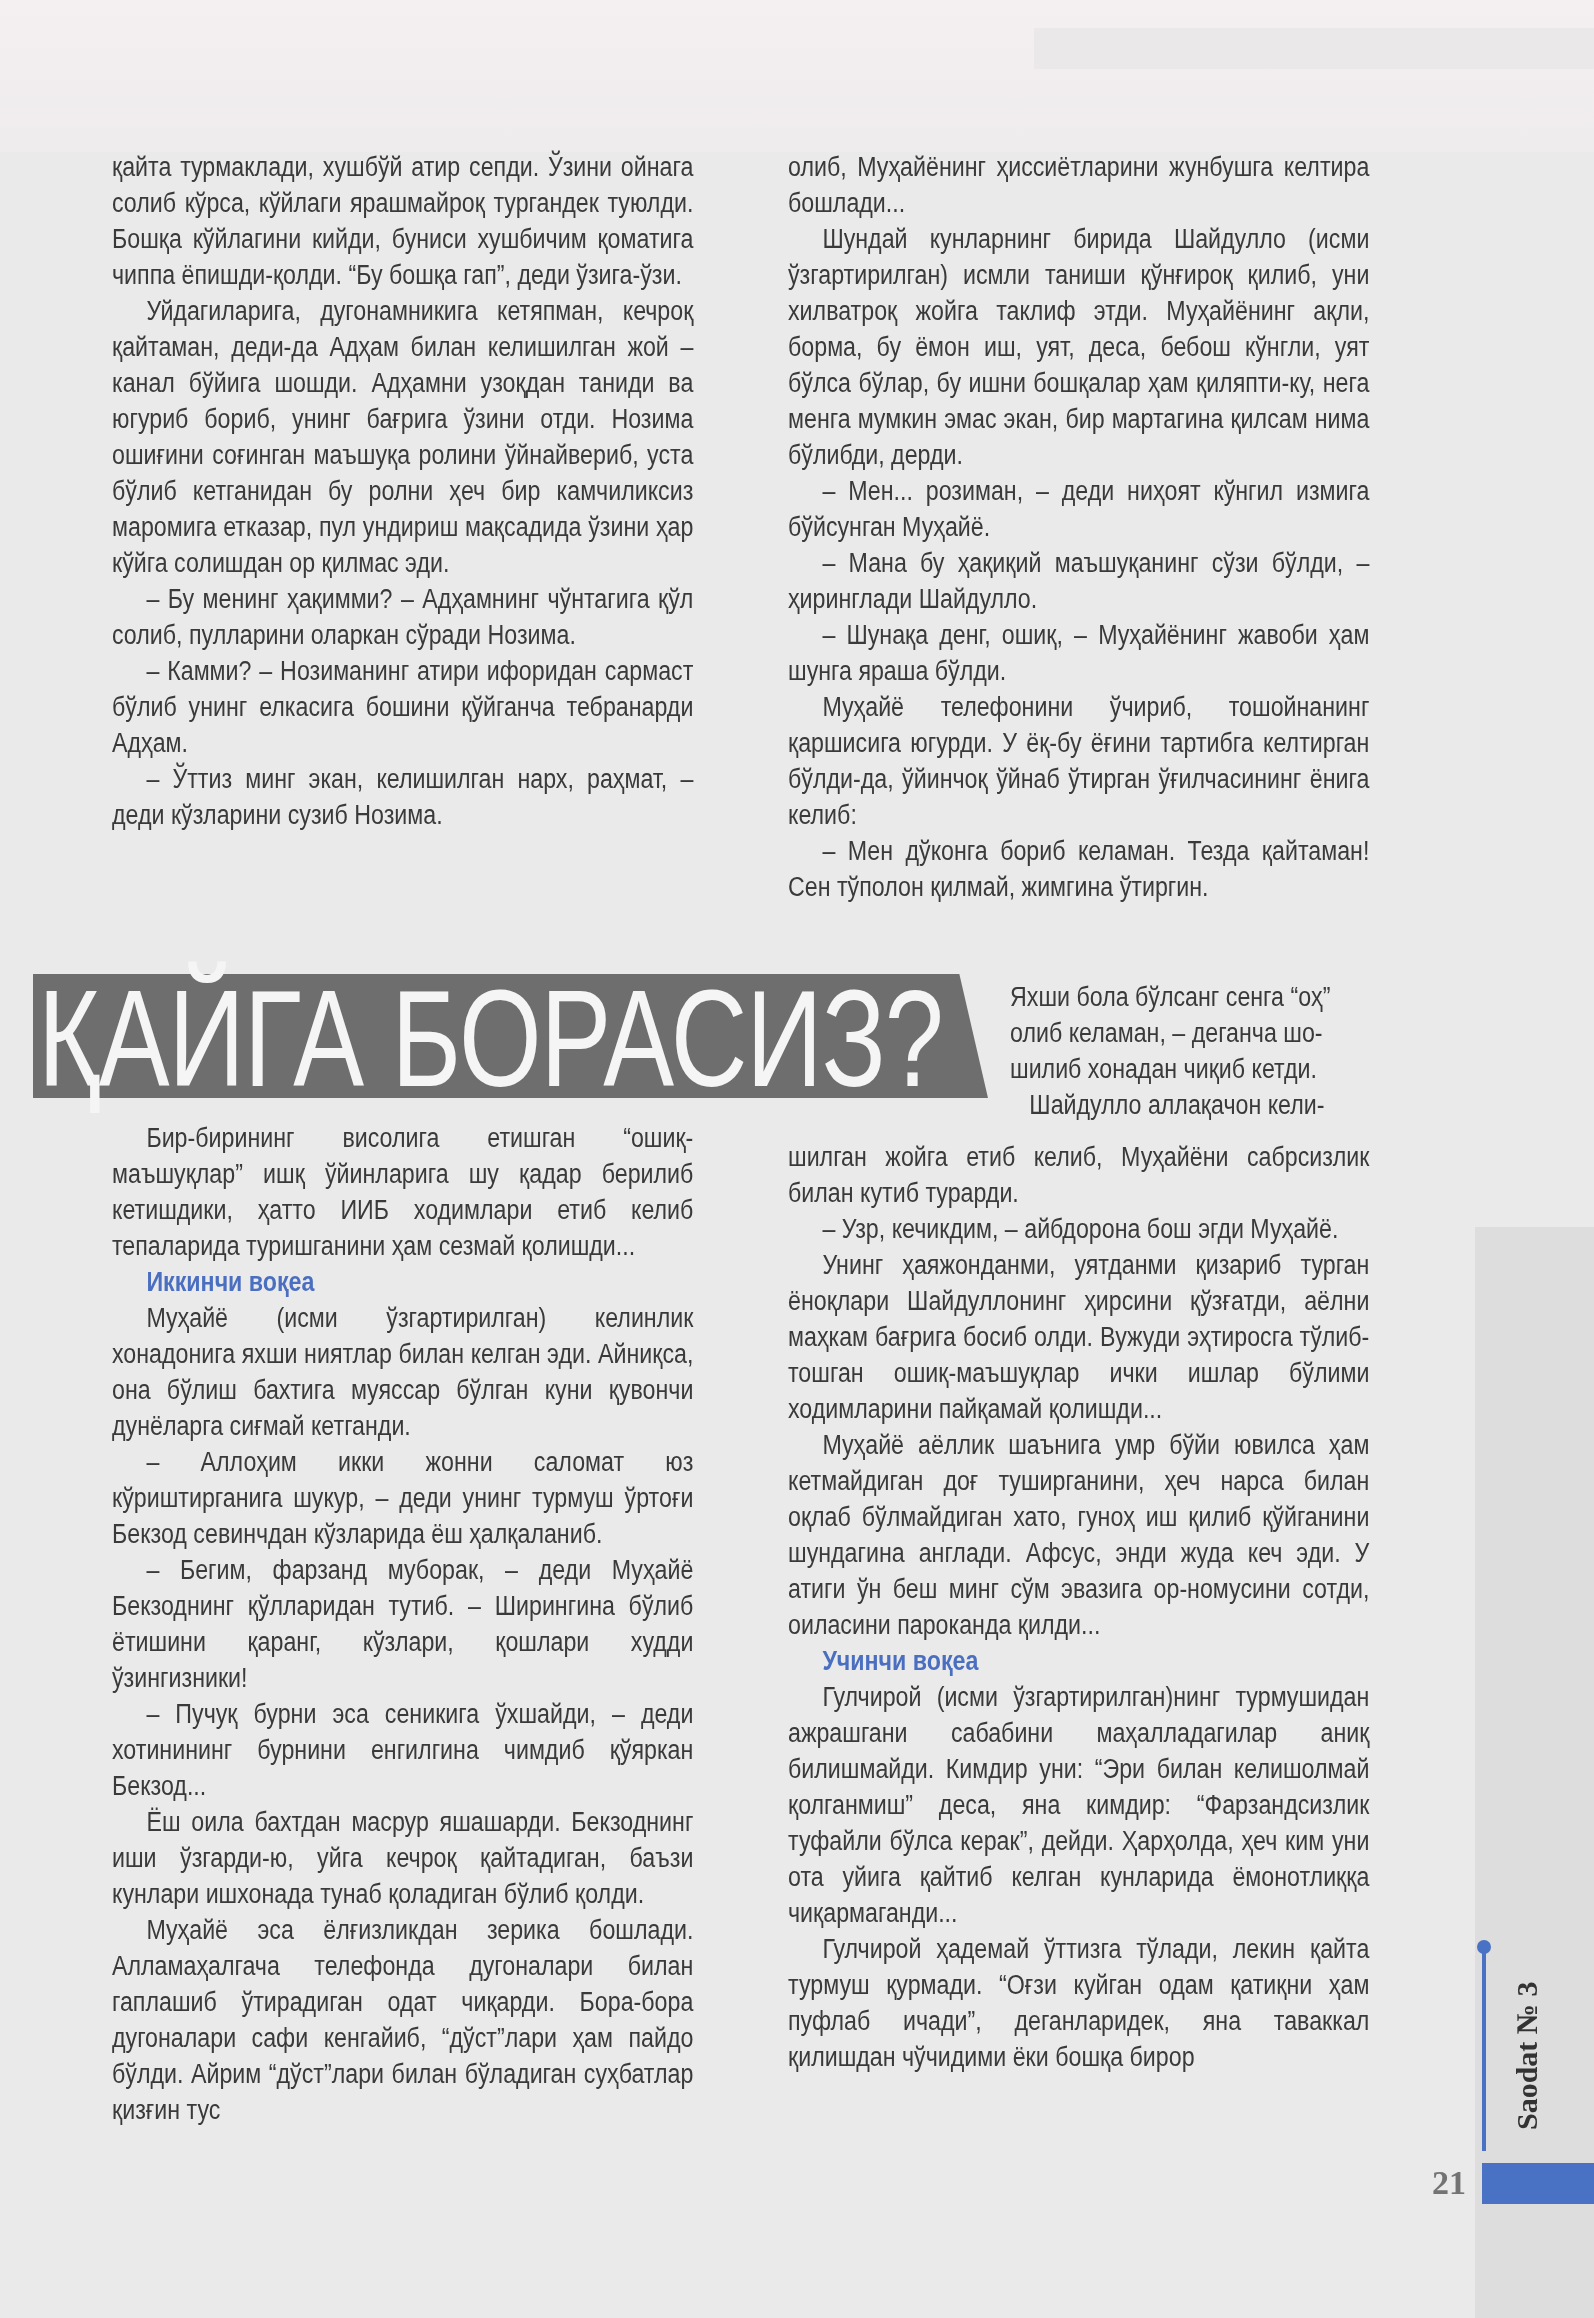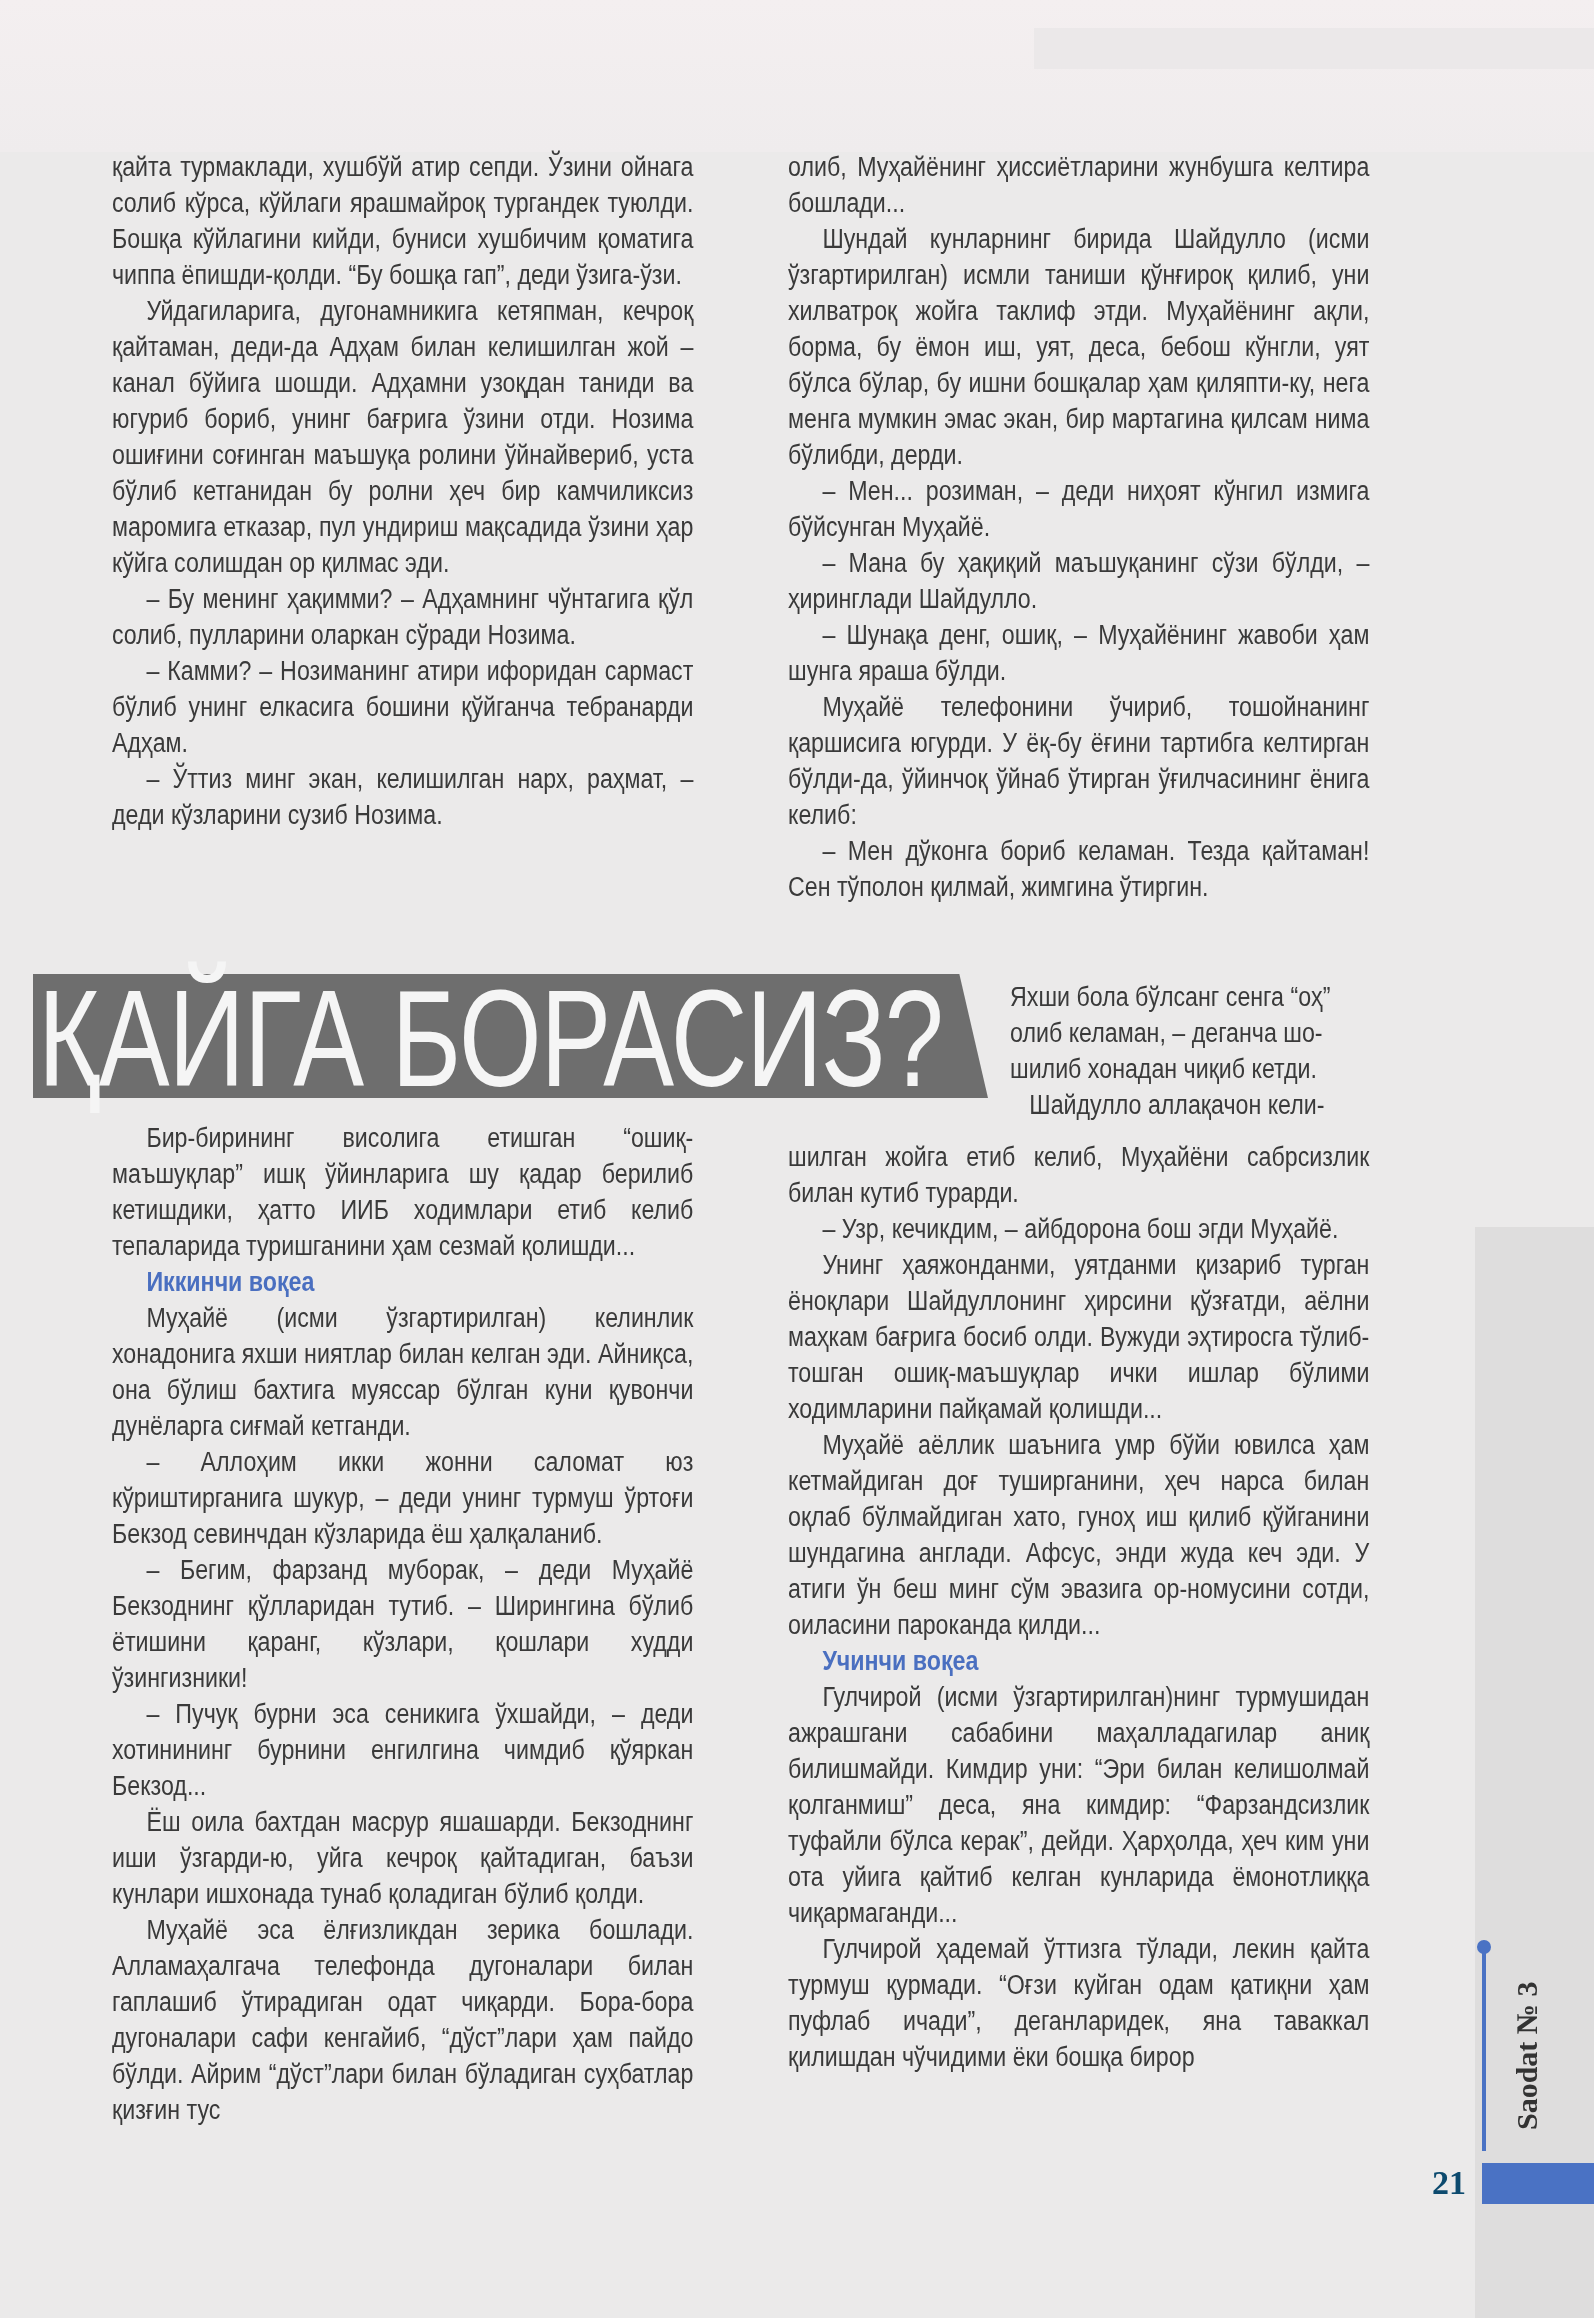--- a/index.html
+++ b/index.html
@@ -73,21 +73,21 @@
     font-size: 30px; color: #333;
     transform: rotate(-90deg); transform-origin: left top; white-space: nowrap;
   }
   .page-num-box {
     position: absolute; left: 1482px; top: 2163px; width: 112px; height: 41px;
     background: #4a72c4;
   }
   .page-num {
     position: absolute; left: 1432px; top: 2164px;
     font-family: "Liberation Serif", serif; font-weight: bold;
-    font-size: 34px; color: #0c4a6e;
+    font-size: 34px; color: #737373;
   }
 </style>
 </head>
 <body>
 
 <div class="page-top"></div>
 <div class="ghost-bar"></div>
 <div class="right-shade"></div>
 
 <div class="col" id="col-left-top">

